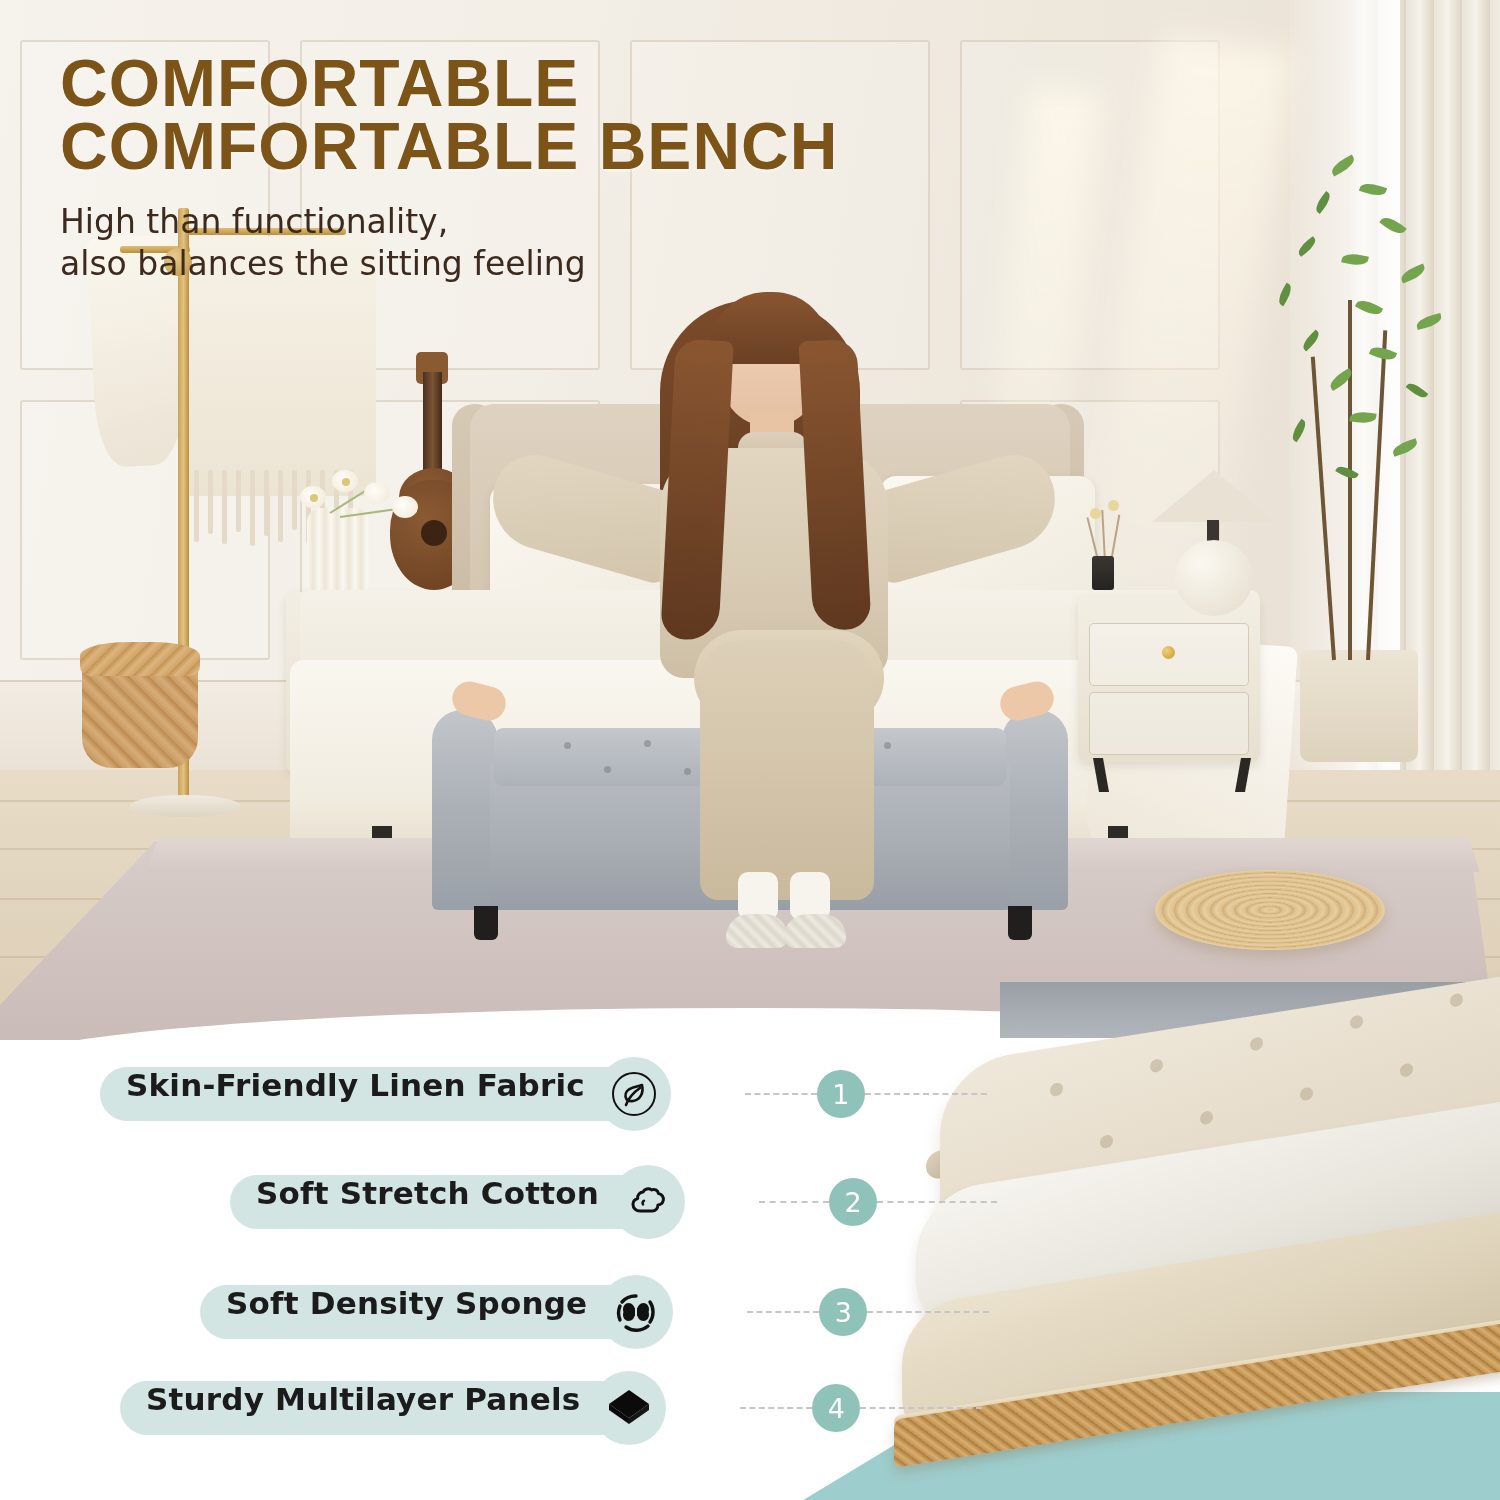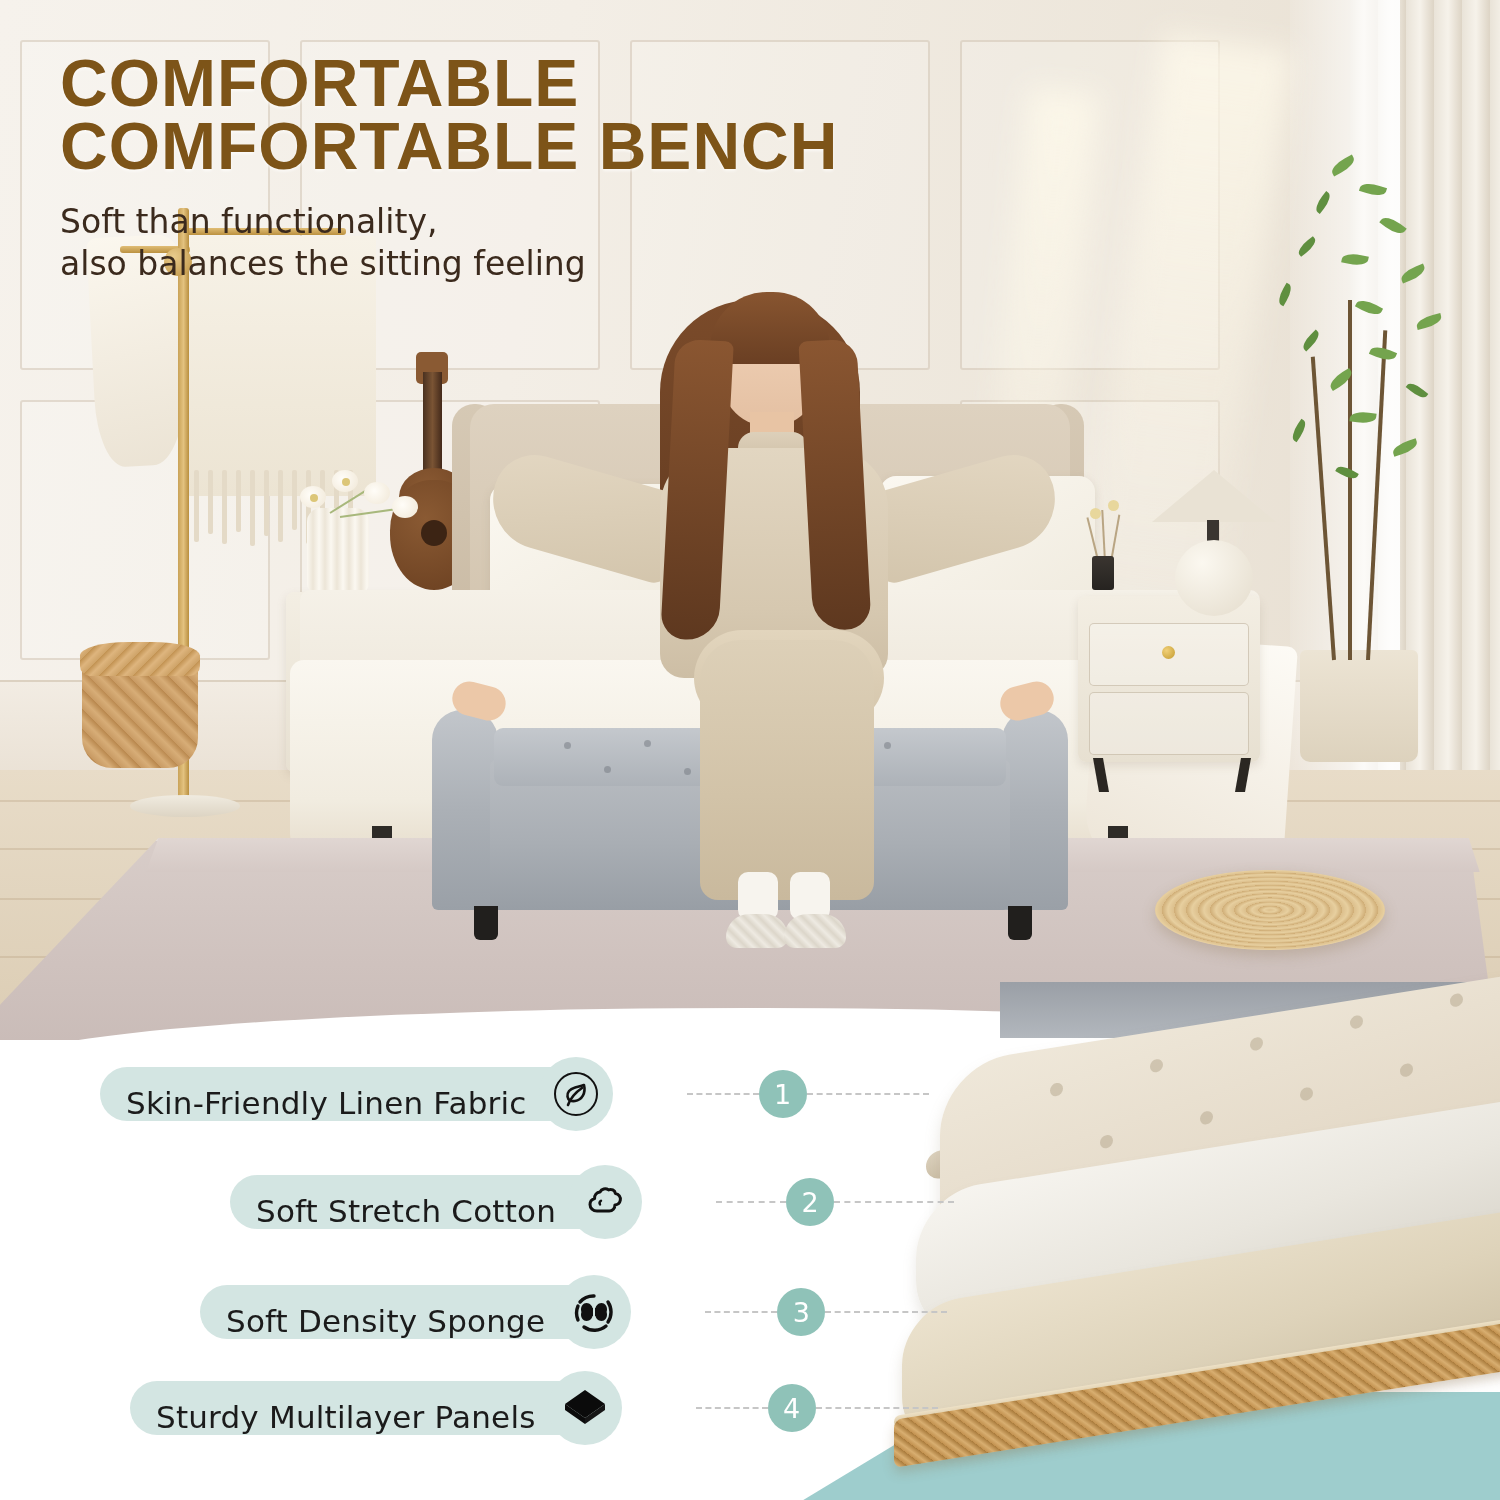--- a/index.html
+++ b/index.html
@@ -196,22 +196,22 @@
                background:#ffffff; border-radius:52% 52% 0 0 / 60px 60px 0 0; }
   .infoflat { position:absolute; left:0; top:1060px; width:1500px; height:440px; background:#ffffff; }
 
   
   .teal-wedge { position:absolute; left:800px; top:1392px; width:700px; height:110px;
                 background:#9ecdcd; clip-path:polygon(26% 0%, 100% 0%, 100% 100%, 0% 100%); }
 
   
   .callouts { position:absolute; left:0; top:1040px; width:900px; height:420px; }
   .row { position:absolute; display:flex; align-items:center; height:64px; }
-  .pill { position:relative; height:54px; display:flex; align-items:flex-end;
-          background:#d3e5e2; border-radius:27px; padding:0 74px 0 26px; }
+  .pill { position:relative; height:54px; display:flex; align-items:flex-start;
+          background:#d3e5e2; border-radius:27px; padding:0 74px 0 26px;font-weight:bold; }
   .pill-label { font-size:31px; color:#1b1b1b; letter-spacing:.2px;
                 font-family:"DejaVu Sans", sans-serif; white-space:nowrap; }
   .iconwrap { position:absolute; right:-12px; top:-10px; width:74px; height:74px;
               border-radius:50%; background:#d3e5e2; display:flex; align-items:center; justify-content:center; }
   .dash { height:0; border-top:2px dashed #c6c6c6; }
   .numbadge { width:48px; height:48px; border-radius:50%; background:#8fc2b8;
               display:flex; align-items:center; justify-content:center;
               color:#ffffff; font-size:27px; font-family:"DejaVu Sans", sans-serif; }
 
   
@@ -432,21 +432,21 @@
       <div class="w-slipper" style="left:726px; top:914px;"></div>
       <div class="w-slipper" style="left:784px; top:914px;"></div>
     </div>
 
     <div class="headline">
       <div class="h1">
         <span class="l1">COMFORTABLE</span>
         <span class="l2">COMFORTABLE BENCH</span>
       </div>
       <div class="sub">
-        <span>Soft than functionality,</span>
+        <span>High than functionality,</span>
         <span>also balances the sitting feeling</span>
       </div>
     </div>
   </div>
 
   <div class="infopanel"></div>
   <div class="infoflat"></div>
 
   <div class="teal-wedge"></div>
 
@@ -527,21 +527,21 @@
             <path d="M23 25c0 5-3 8-6.5 8S11 30 11 26.5 14 20 18 20h5z" fill="#111"></path>
             <path d="M25 25c0 5 3 8 6.5 8S37 30 37 26.5 34 20 30 20h-5z" fill="#111"></path>
           </svg>
         </span>
       </div>
       <div class="dash" style="width:72px; margin-left:86px;"></div>
       <div class="numbadge">3</div>
       <div class="dash" style="width:122px;"></div>
     </div>
 
-    <div class="row" style="left:130px; top:336px;">
+    <div class="row" style="left:120px; top:336px;">
       <div class="pill">
         <span class="pill-label">Sturdy Multilayer Panels</span>
         <span class="iconwrap">
           <svg width="50" height="50" viewBox="0 0 50 50" aria-hidden="true">
             <path d="M25 7 45 21 25 35 5 21z" fill="#0b0b0b"></path>
             <path d="M5 21v6l20 14V35z" fill="#0b0b0b"></path>
             <path d="M45 21v6L25 41V35z" fill="#161616"></path>
           </svg>
         </span>
       </div>

